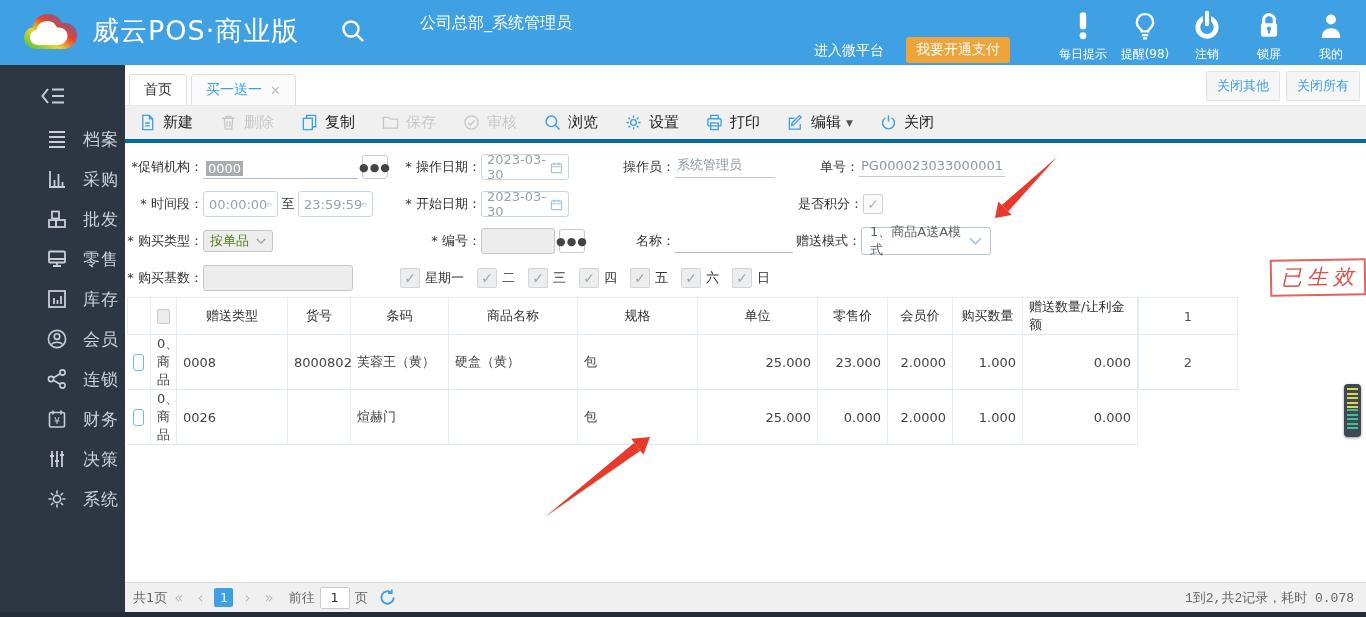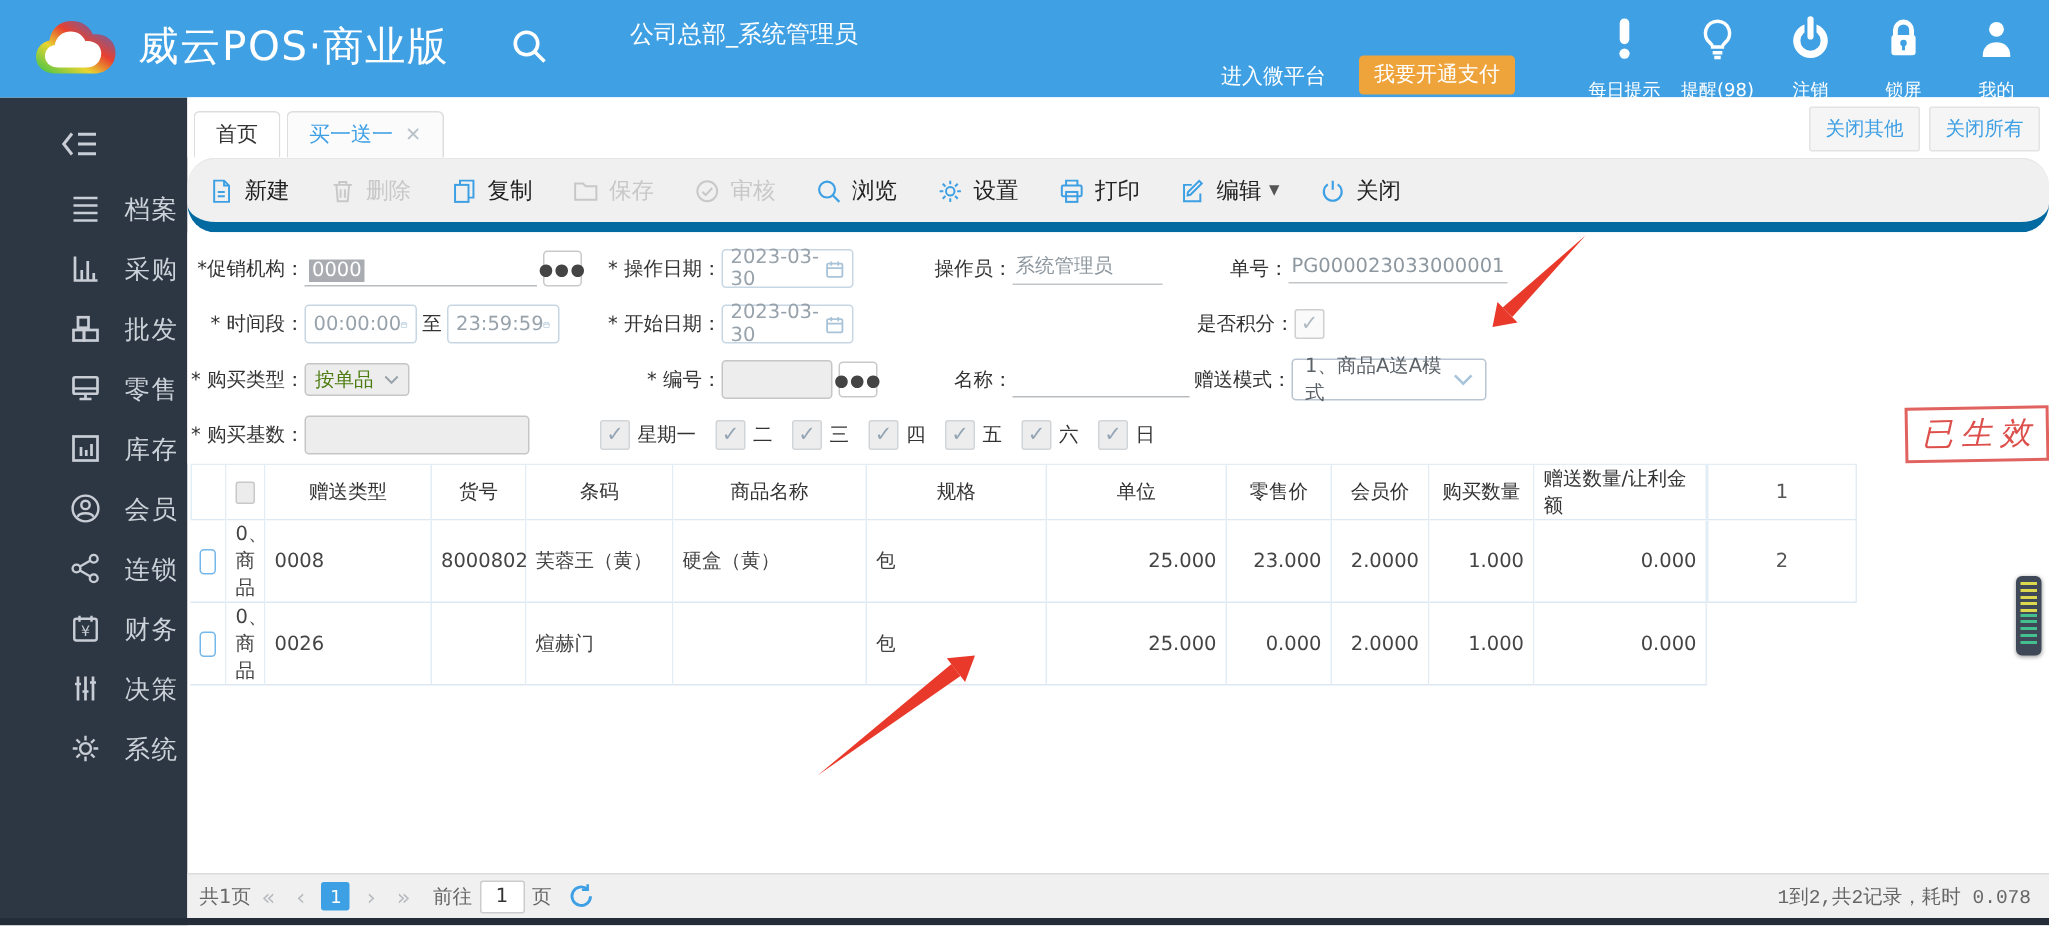--- a/index.html
+++ b/index.html
@@ -11,42 +11,42 @@
   header { position:relative; height:65px; background:#3fa0e4; }
   .logo { position:absolute; left:20px; top:5px; }
   .app-title { position:absolute; left:92px; top:13px; color:#fff; font-size:27px; letter-spacing:1px; }
   .hdr-search { position:absolute; left:340px; top:18px; }
   .hdr-subtitle { position:absolute; left:420px; top:13px; color:#fff; font-size:16px; }
   .hdr-link { position:absolute; left:814px; top:42px; color:#fff; font-size:14px; cursor:pointer; }
   .hdr-pay { position:absolute; left:906px; top:37px; background:#efa33b; color:#fff; font-size:14px; padding:4px 10px; border-radius:3px; cursor:pointer; }
   .hdr-actions { position:absolute; right:4px; top:4px; display:flex; }
   .hdr-act { width:62px; display:flex; flex-direction:column; align-items:center; cursor:pointer; padding-top:4px; }
   .hdr-act .ic { height:36px; display:flex; align-items:center; justify-content:center; }
-  .hdr-act .lb { color:#fff; font-size:12px; margin-top:8px; white-space:nowrap; }
+  .hdr-act .lb { color:#fff; font-size:12px; margin-top:2px; white-space:nowrap; }
 
   
   .body-row { display:flex; height:552px; }
   aside { width:125px; background:#2d3743; flex:none; height:100%; }
   .collapse { margin:20px 0 8px 40px; cursor:pointer; }
   .side-item { height:40px; display:flex; align-items:center; padding-left:45px; cursor:pointer; color:#ccd2d9; }
   .side-item .si { width:24px; display:flex; justify-content:center; }
   .side-item .sl { font-size:17px; margin-left:14px; letter-spacing:1px; }
 
   main { position:relative; flex:1; background:#fff; }
 
   
   .tabbar { position:relative; height:40px; background:#fff; display:flex; align-items:flex-end; padding-left:4px; }
   .tab { height:31px; margin-bottom:0; display:flex; align-items:center; padding:0 14px; border:1px solid #ddd; border-bottom:none; border-radius:4px 4px 0 0; background:#fff; font-size:14px; color:#333; cursor:pointer; margin-right:4px; }
   .tab.cur { background:#fbfbfb; color:#3d9fe4; }
   .tab .x { margin-left:8px; color:#b9c2c9; font-size:13px; cursor:pointer; }
   .tab-right { position:absolute; right:6px; top:6px; display:flex; gap:6px; }
   .tr-btn { background:#f5f5f5; border:1px solid #e3e3e3; color:#3d9fe4; font-size:13px; padding:5px 10px; border-radius:2px; cursor:pointer; }
 
   
-  .toolbar { height:50px; background:#f0f0f0; border-top:1px solid #e6e6e6; border-bottom:7px solid #0369a1; display:flex; align-items:center; padding-left:14px;border-radius:19px; }
+  .toolbar { height:38px; background:#f0f0f0; border-top:1px solid #e6e6e6; border-bottom:4px solid #0369a1; display:flex; align-items:center; padding-left:14px; }
   .tb-btn { display:inline-flex; align-items:center; gap:7px; margin-right:27px; cursor:pointer; }
   .tb-btn .ticon { color:#3d9fe4; display:flex; }
   .tb-btn .tlabel { font-size:15px; color:#222; }
   .tb-btn.disabled { cursor:default; }
   .tb-btn.disabled .ticon { color:#c8c8c8; }
   .tb-btn.disabled .tlabel { color:#c8c8c8; }
   .caret { font-size:9px; color:#555; margin-left:-2px; }
 
   
   .form-area { position:relative; height:154px; background:#fff; }

